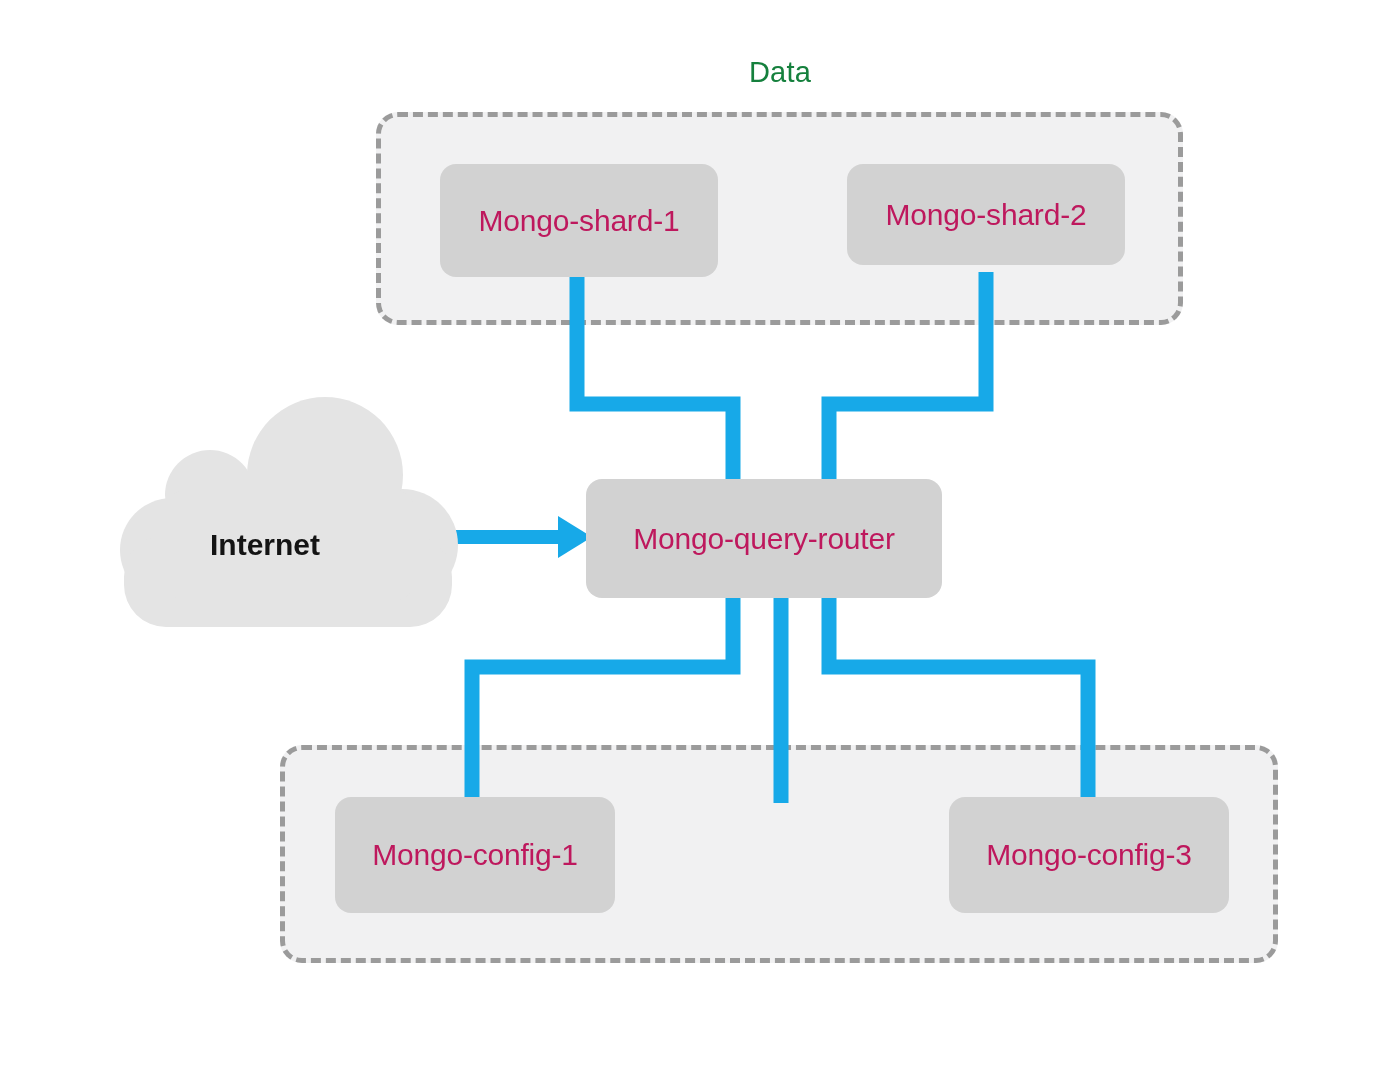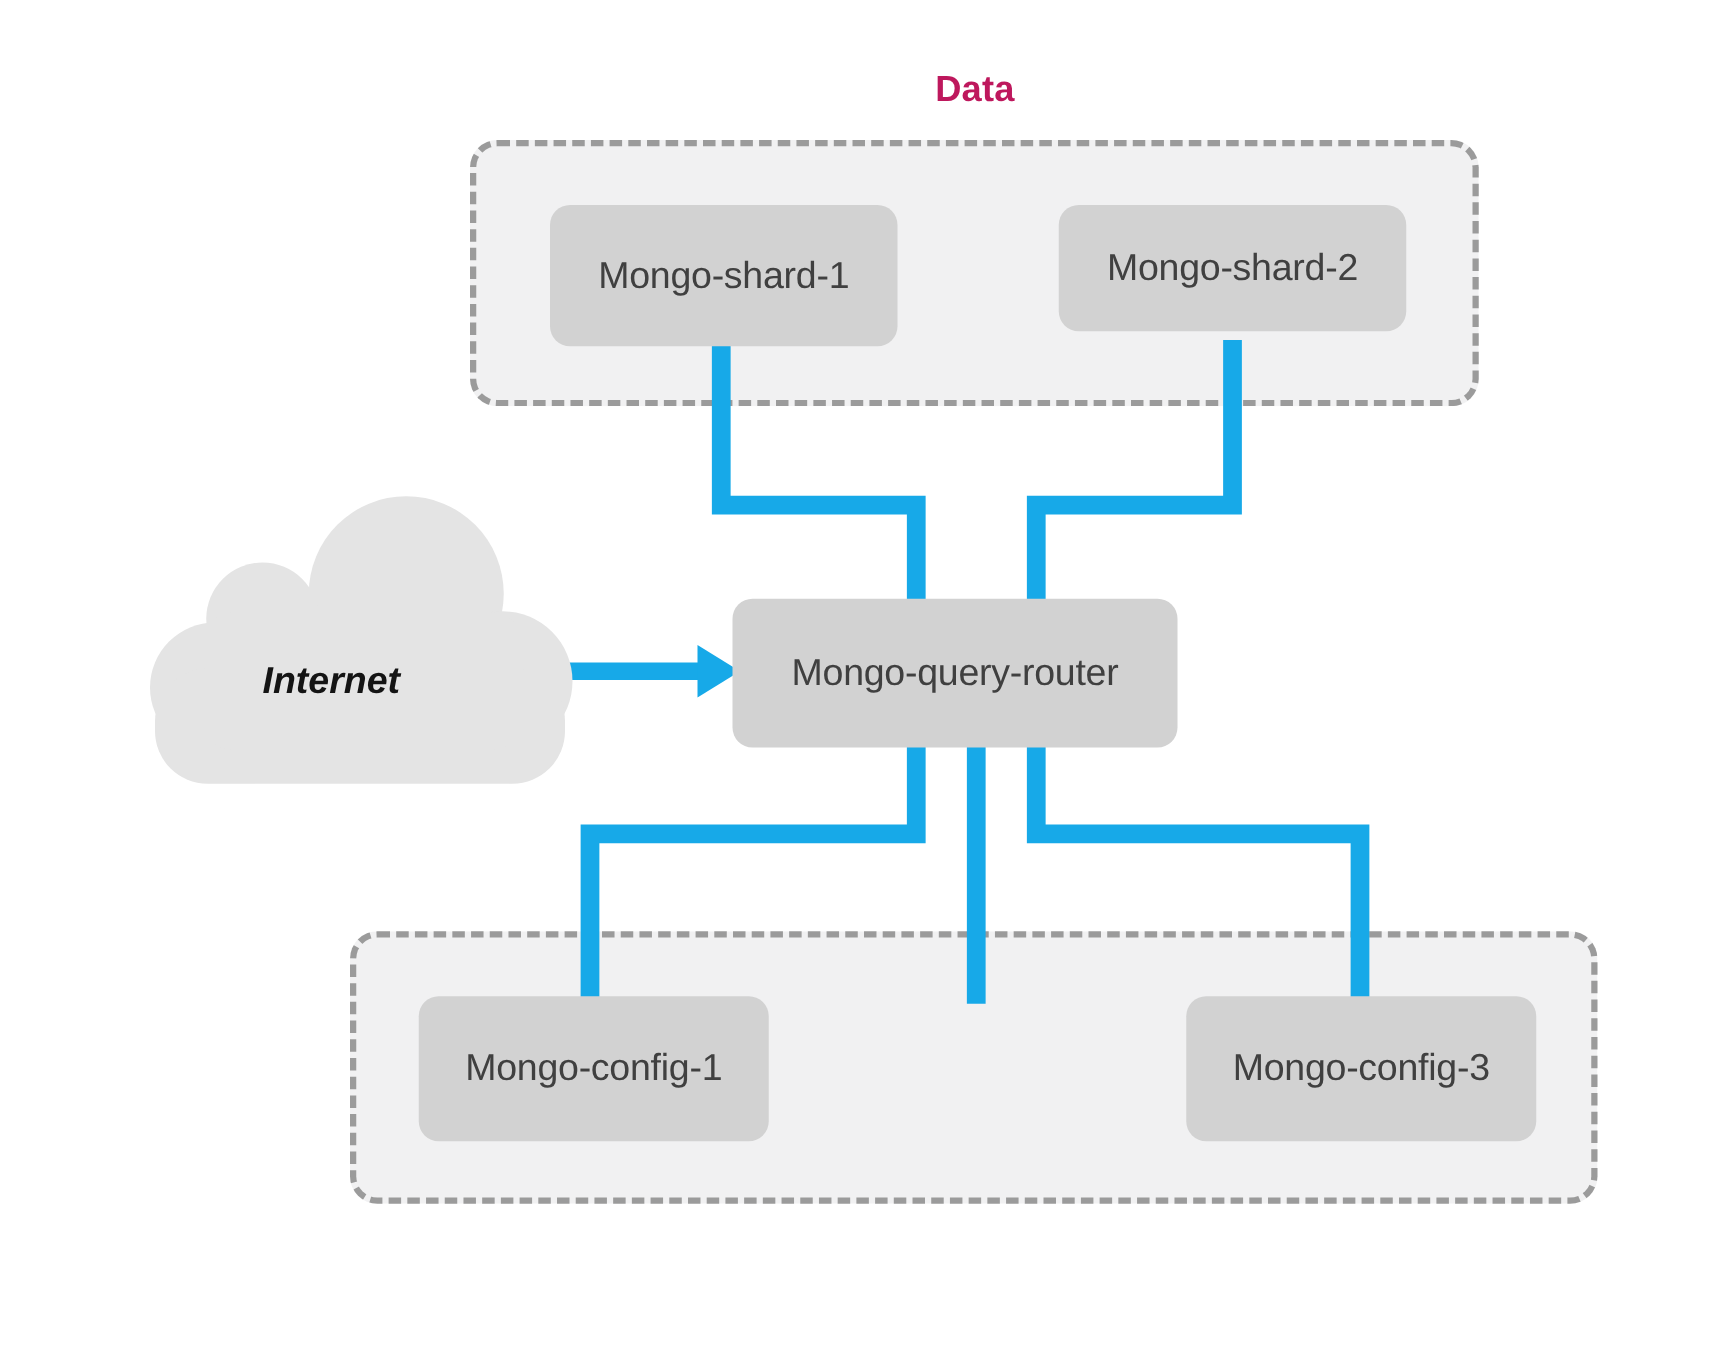--- a/index.html
+++ b/index.html
@@ -23,42 +23,42 @@
     position: absolute;
     background: #f1f1f2;
     border: 5px dashed #9b9b9b;
     border-radius: 22px;
     box-sizing: border-box;
     z-index: 1;
   }
   .group-label {
     position: absolute;
     font-size: 29px;
-    font-weight: 700;
-    color: #be185d;
+    font-weight: 400;
+    color: #15803d;
     letter-spacing: 0.2px;
     text-align: center;
     white-space: nowrap;
     z-index: 6;
   }
   
   .node {
     position: absolute;
     background: #d2d2d2;
     border-radius: 16px;
     box-sizing: border-box;
     display: flex;
     align-items: center;
     justify-content: center;
     z-index: 5;
   }
   .node-label {
     font-size: 30px;
     font-weight: 400;
-    color: #404040;
+    color: #be185d;
     white-space: nowrap;
     letter-spacing: -0.2px;
   }
   
   #links {
     position: absolute;
     left: 0;
     top: 0;
     width: 1388px;
     height: 1078px;
@@ -77,21 +77,20 @@
     position: absolute;
     left: 140px;
     top: 528px;
     width: 250px;
     text-align: center;
     font-size: 30px;
     font-weight: 700;
     color: #141414;
     z-index: 5;
     white-space: nowrap;
-    font-style: italic;
   }
 </style>
 </head>
 <body>
 
 <div id="diagram">
 
   <div class="group-box" id="grp-data" style="left:376px; top:112px; width:807px; height:213px;"></div>
 
   <div class="group-label" style="left:680px; top:56px; width:200px;">Data</div>

